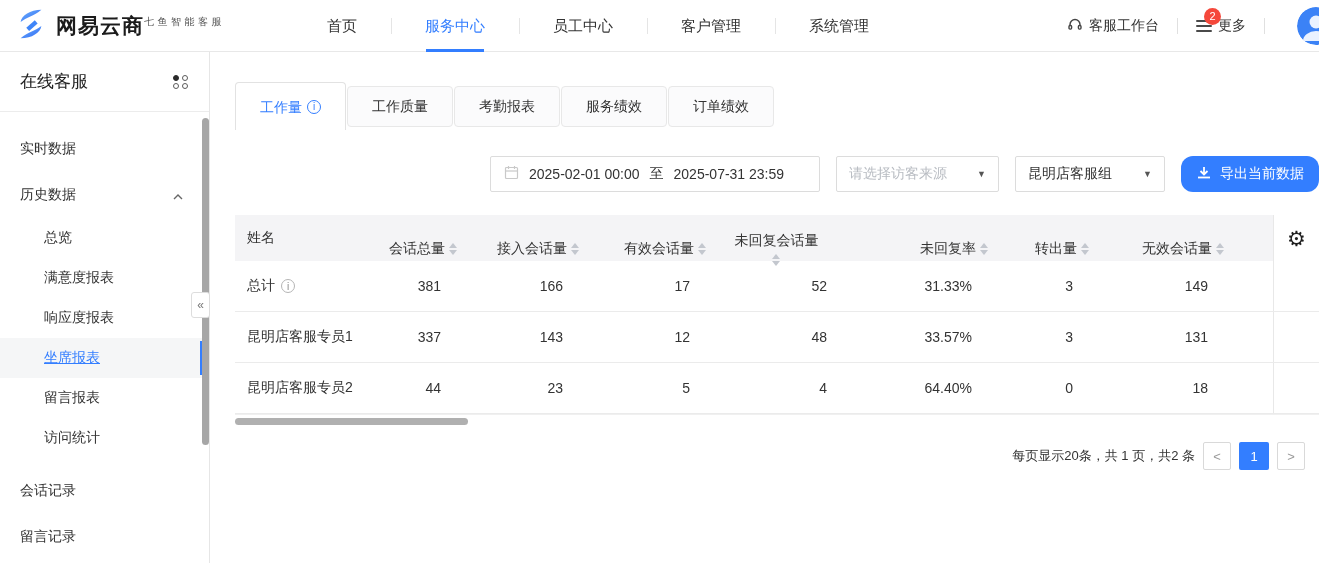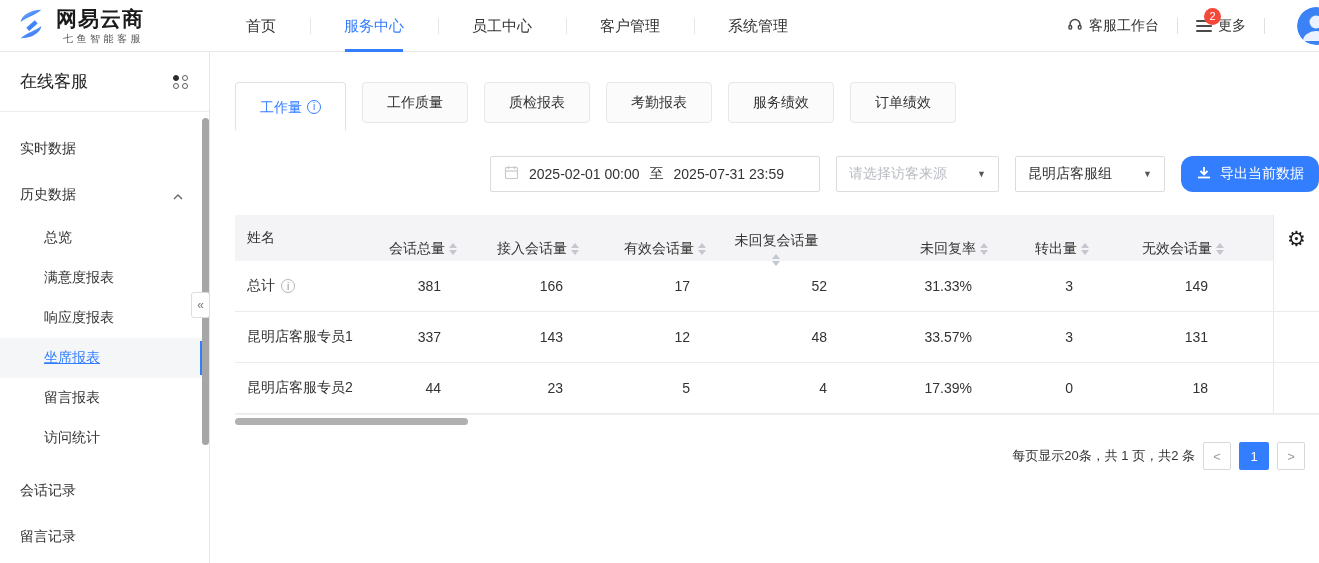--- a/index.html
+++ b/index.html
@@ -2,21 +2,21 @@
 <html><head>
 <meta charset="utf-8">
 <style>
   * { box-sizing: border-box; margin: 0; padding: 0; }
   html,body { width:1319px; height:563px; overflow:hidden; background:#fff;
     font-family:"Liberation Sans","DejaVu Sans",sans-serif; color:#333; }
 
   
   .topnav { height:52px; display:flex; align-items:center; border-bottom:1px solid #e8e8e8; position:relative; background:#fff; }
   .brand { display:flex; align-items:center; gap:8px; padding-left:14px; cursor:pointer; }
-  .brand-text { display:flex; flex-direction:column; line-height:1.1;text-align:right; }
+  .brand-text { display:flex; line-height:1.1; }
   .brand-title { font-size:21px; font-weight:700; color:#1b1b1b; letter-spacing:1px; }
   .brand-sub { font-size:10px; color:#555; letter-spacing:3.5px; margin-top:2px; }
   .nav-items { display:flex; height:52px; margin-left:68px; }
   .nav-item { position:relative; padding:0 34px; line-height:52px; font-size:15px; color:#333; cursor:pointer; }
   .nav-item + .nav-item::before { content:""; position:absolute; left:0; top:18px; width:1px; height:16px; background:#e5e5e5; }
   .nav-item.active { color:#337eff; }
   .nav-item.active::after { content:""; position:absolute; left:50%; transform:translateX(-50%); bottom:0; width:58px; height:3px; background:#337eff; }
   .nav-right { margin-left:auto; display:flex; align-items:center; }
   .nav-tool { display:flex; align-items:center; gap:6px; font-size:14px; color:#333; cursor:pointer; }
   .nav-divider { width:1px; height:16px; background:#e0e0e0; margin:0 18px; }
@@ -41,21 +41,21 @@
   .sb-item .chev { margin-left:auto; margin-right:26px; }
   .sb-item.active { color:#337eff; background:#f5f6f7; text-decoration:underline; }
   .sb-item.active::after { content:""; position:absolute; right:5px; top:3px; bottom:3px; width:4px; background:#337eff; }
   .sb-gap { height:10px; }
   .sb-scrollthumb { position:absolute; right:0; top:66px; width:7px; height:327px; background:#a6a6a6; border-radius:4px; }
   .sb-collapse { position:absolute; right:-1px; top:240px; width:19px; height:26px; background:#fff; border:1px solid #ddd; border-radius:3px;
     display:flex; align-items:center; justify-content:center; color:#777; font-size:12px; cursor:pointer; z-index:2; }
 
   
   .main { margin-left:195px; padding-top:30px; }
-  .tabs { display:flex; align-items:flex-start; gap:16px; padding-left:40px; }
+  .tabs { display:flex; align-items:center; gap:1px; padding-left:40px; }
   .tab { height:41px; line-height:41px; padding:0 24px; background:#fbfbfc; border:1px solid #e8e8e8; border-radius:4px;
     font-size:14px; color:#333; cursor:pointer; display:flex; align-items:center; gap:5px; }
   .tab.active { height:48px; line-height:48px; background:#fff; border-color:#e2e2e2; border-bottom:none; border-radius:4px 4px 0 0; color:#337eff; }
   .info-i { display:inline-flex; width:14px; height:14px; border-radius:50%; border:1px solid currentColor;
     align-items:center; justify-content:center; font-size:10px; font-style:normal; }
 
   .filters { display:flex; align-items:center; justify-content:flex-end; gap:16px; margin-top:26px; }
   .datebox { width:330px; height:36px; border:1px solid #dcdcdc; border-radius:2px; display:flex; align-items:center; gap:10px;
     padding:4px 13px; font-size:14px; color:#333; cursor:pointer; }
   .selectbox { height:36px; border:1px solid #dcdcdc; border-radius:2px; display:flex; align-items:center; justify-content:space-between;
@@ -191,21 +191,20 @@
 </aside>
 
 <main class="main">
 
   <div class="tabs">
     <div class="tab active">
       <span>工作量</span>
       <span class="info-i">i</span>
     </div>
     <div class="tab">工作质量</div>
-    <div class="tab">质检报表</div>
     <div class="tab">考勤报表</div>
     <div class="tab">服务绩效</div>
     <div class="tab">订单绩效</div>
   </div>
 
   <div class="filters">
     <div class="datebox">
       <span>
         <svg width="15" height="15" viewBox="0 0 15 15" fill="none" stroke="#c9c9c9" stroke-width="1.2">
           <rect x="1.5" y="2.5" width="12" height="11" rx="1"></rect>
@@ -328,21 +327,21 @@
     </div>
 
     <div class="trow">
       <div class="c0">
           <span>昆明店客服专员2</span>
         </div>
       <div class="c1 num">44</div>
       <div class="c2 num">23</div>
       <div class="c3 num">5</div>
       <div class="c4 num">4</div>
-      <div class="c5 num">17.39%</div>
+      <div class="c5 num">64.40%</div>
       <div class="c6 num">0</div>
       <div class="c7 num">18</div>
       <div class="cfill"></div>
       <div class="cgear"></div>
     </div>
   </div>
 
   <div class="hscroll">
     <div class="hscroll-thumb"></div>
   </div>

